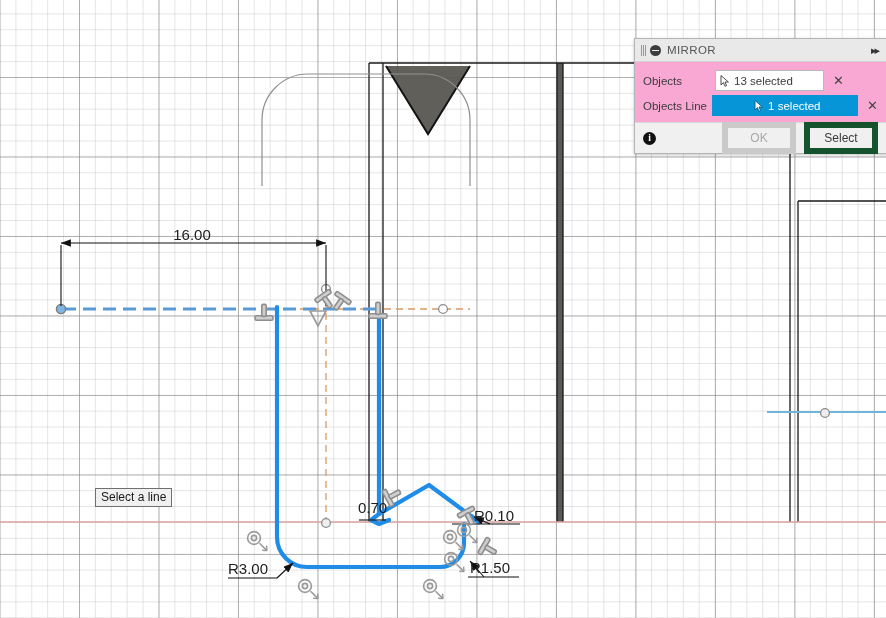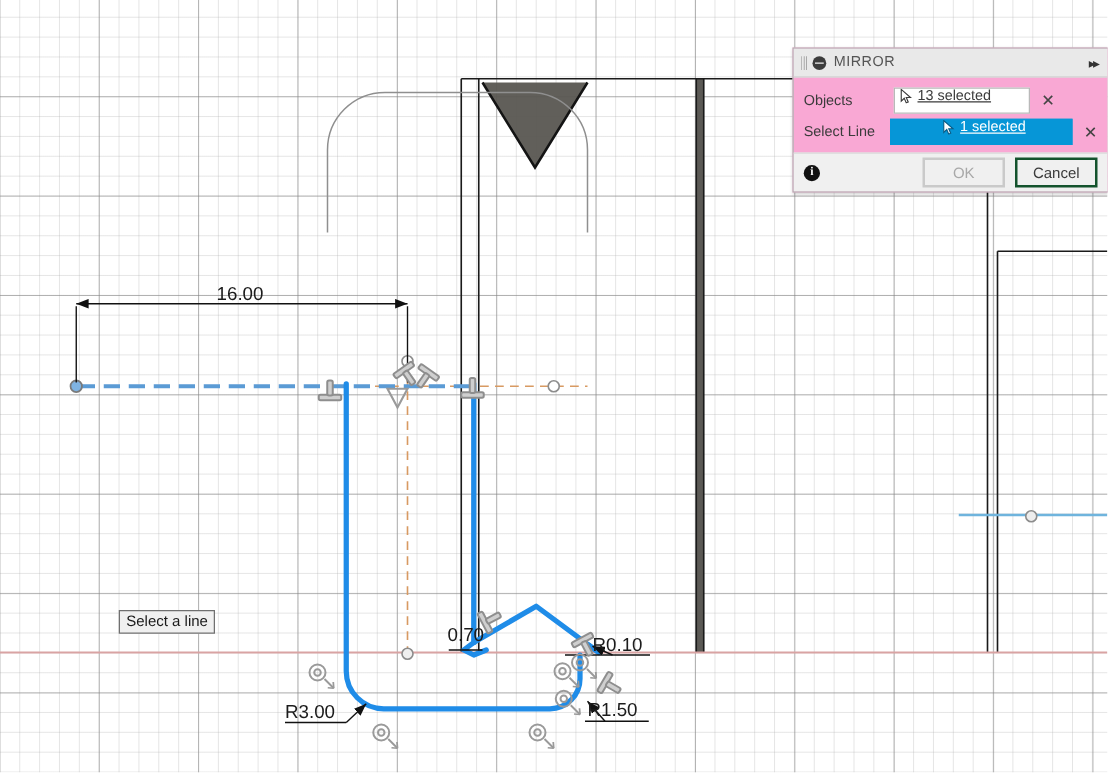--- a/index.html
+++ b/index.html
@@ -39,34 +39,34 @@
     opacity:.85;}
   .dot-minus{width:11px;height:11px;border-radius:50%;background:#3c3c3c;
     position:relative;margin-right:6px;flex:0 0 auto;}
   .dot-minus:after{content:"";position:absolute;left:2px;top:5px;width:7px;height:1.5px;background:#f0f0f0;}
   .dlg-title-text{font-size:11.5px;color:#555;letter-spacing:.4px;flex:1;}
   .dbl-arrow{color:#333;font-size:11px;letter-spacing:-2px;padding-right:2px;}
 
   .dlg-body{padding:6px 0 4px 0;}
   .row{display:flex;align-items:center;height:25px;padding:0 8px;}
   .row-label{width:72px;font-size:11.5px;color:#3b3b3b;}
-  .sel-box{height:19px;min-width:96px;display:flex;align-items:flex-start;
+  .sel-box{height:19px;min-width:96px;display:flex;align-items:center;
     gap:4px;padding:0 7px 0 4px;border:1px solid #b9b9b9;background:#fff;
-    font-size:11.5px;color:#3b3b3b;text-decoration:underline;}
+    font-size:11.5px;color:#3b3b3b;}
   .sel-box.active{background:#0696d7;border-color:#0696d7;color:#fff;padding-left:41px;}
   .cursor-ico{width:10px;height:12px;flex:0 0 auto;}
   .x-btn{margin-left:9px;font-size:13px;color:#444;line-height:1;cursor:default;}
 
   .dlg-foot{display:flex;align-items:center;height:30px;
     border-top:1px solid #d9d9d9;background:#f0f0f0;padding:0 8px;}
   .info-ico{width:13px;height:13px;border-radius:50%;background:#111;
     color:#fff;font-size:9.5px;font-weight:bold;display:flex;
     align-items:center;justify-content:center;font-family:"Liberation Serif",serif;}
   .foot-spacer{flex:1;}
-  .btn{height:20px;min-width:62px;border:2px solid #14532d;background:#f0f0f0;
+  .btn{height:20px;min-width:62px;border:6px solid #14532d;background:#f0f0f0;
     font-size:12px;display:flex;align-items:center;justify-content:center;
     margin-left:8px;}
   .btn.disabled{color:#a8a8a8;border-color:#cacaca;}
   .btn.normal{color:#3a3a3a;}
 </style>
 </head>
 <body>
 
 <div id="app">
 
@@ -251,32 +251,32 @@
         <span class="sel-box">
           <svg class="cursor-ico" viewBox="0 0 10 12">
             <path d="M1 0.5 L1 10 L3.4 7.6 L5 11.3 L6.6 10.6 L5 7 L8.4 7 Z" fill="#ffffff" stroke="#3a3a3a" stroke-width="0.9"></path>
           </svg>
           <span>13 selected</span>
         </span>
         <span class="x-btn">✕</span>
       </div>
 
       <div class="row">
-        <span class="row-label">Select Line</span>
+        <span class="row-label">Objects Line</span>
         <span class="sel-box active">
           <svg class="cursor-ico" viewBox="0 0 10 12">
             <path d="M1 0.5 L1 10 L3.4 7.6 L5 11.3 L6.6 10.6 L5 7 L8.4 7 Z" fill="#ffffff" stroke="#0a5c86" stroke-width="0.9"></path>
           </svg>
           <span>1 selected</span>
         </span>
         <span class="x-btn">✕</span>
       </div>
     </div>
 
     <div class="dlg-foot">
       <span class="info-ico">i</span>
       <span class="foot-spacer"></span>
       <span class="btn disabled">OK</span>
-      <span class="btn normal">Cancel</span>
+      <span class="btn normal">Select</span>
     </div>
   </div>
 
 </div>
 
 </body></html>

